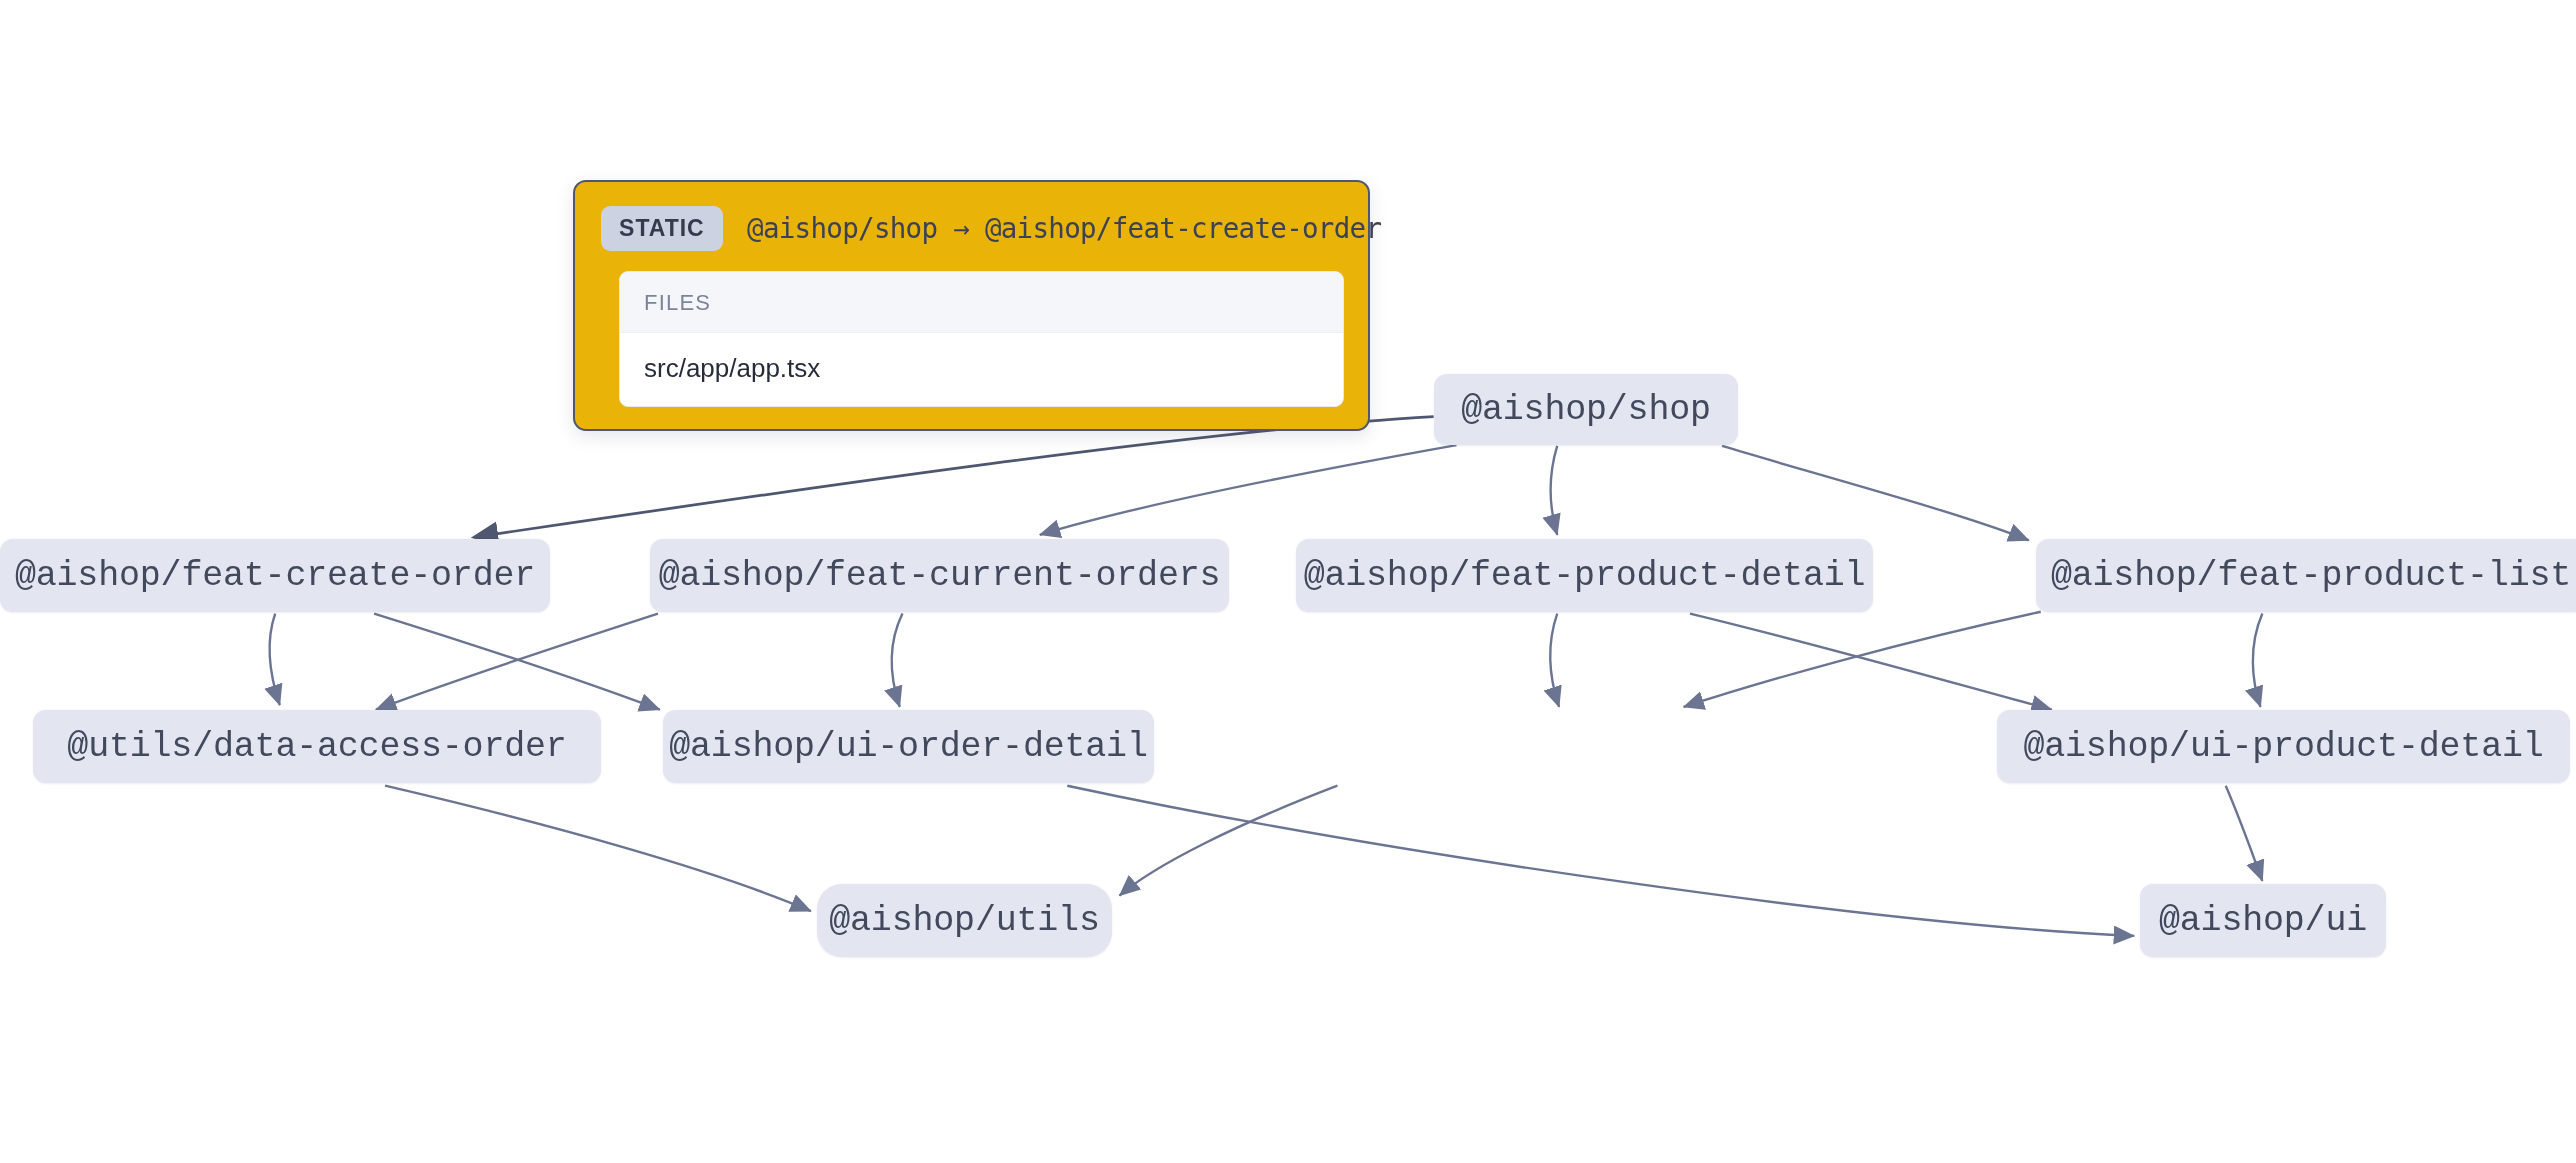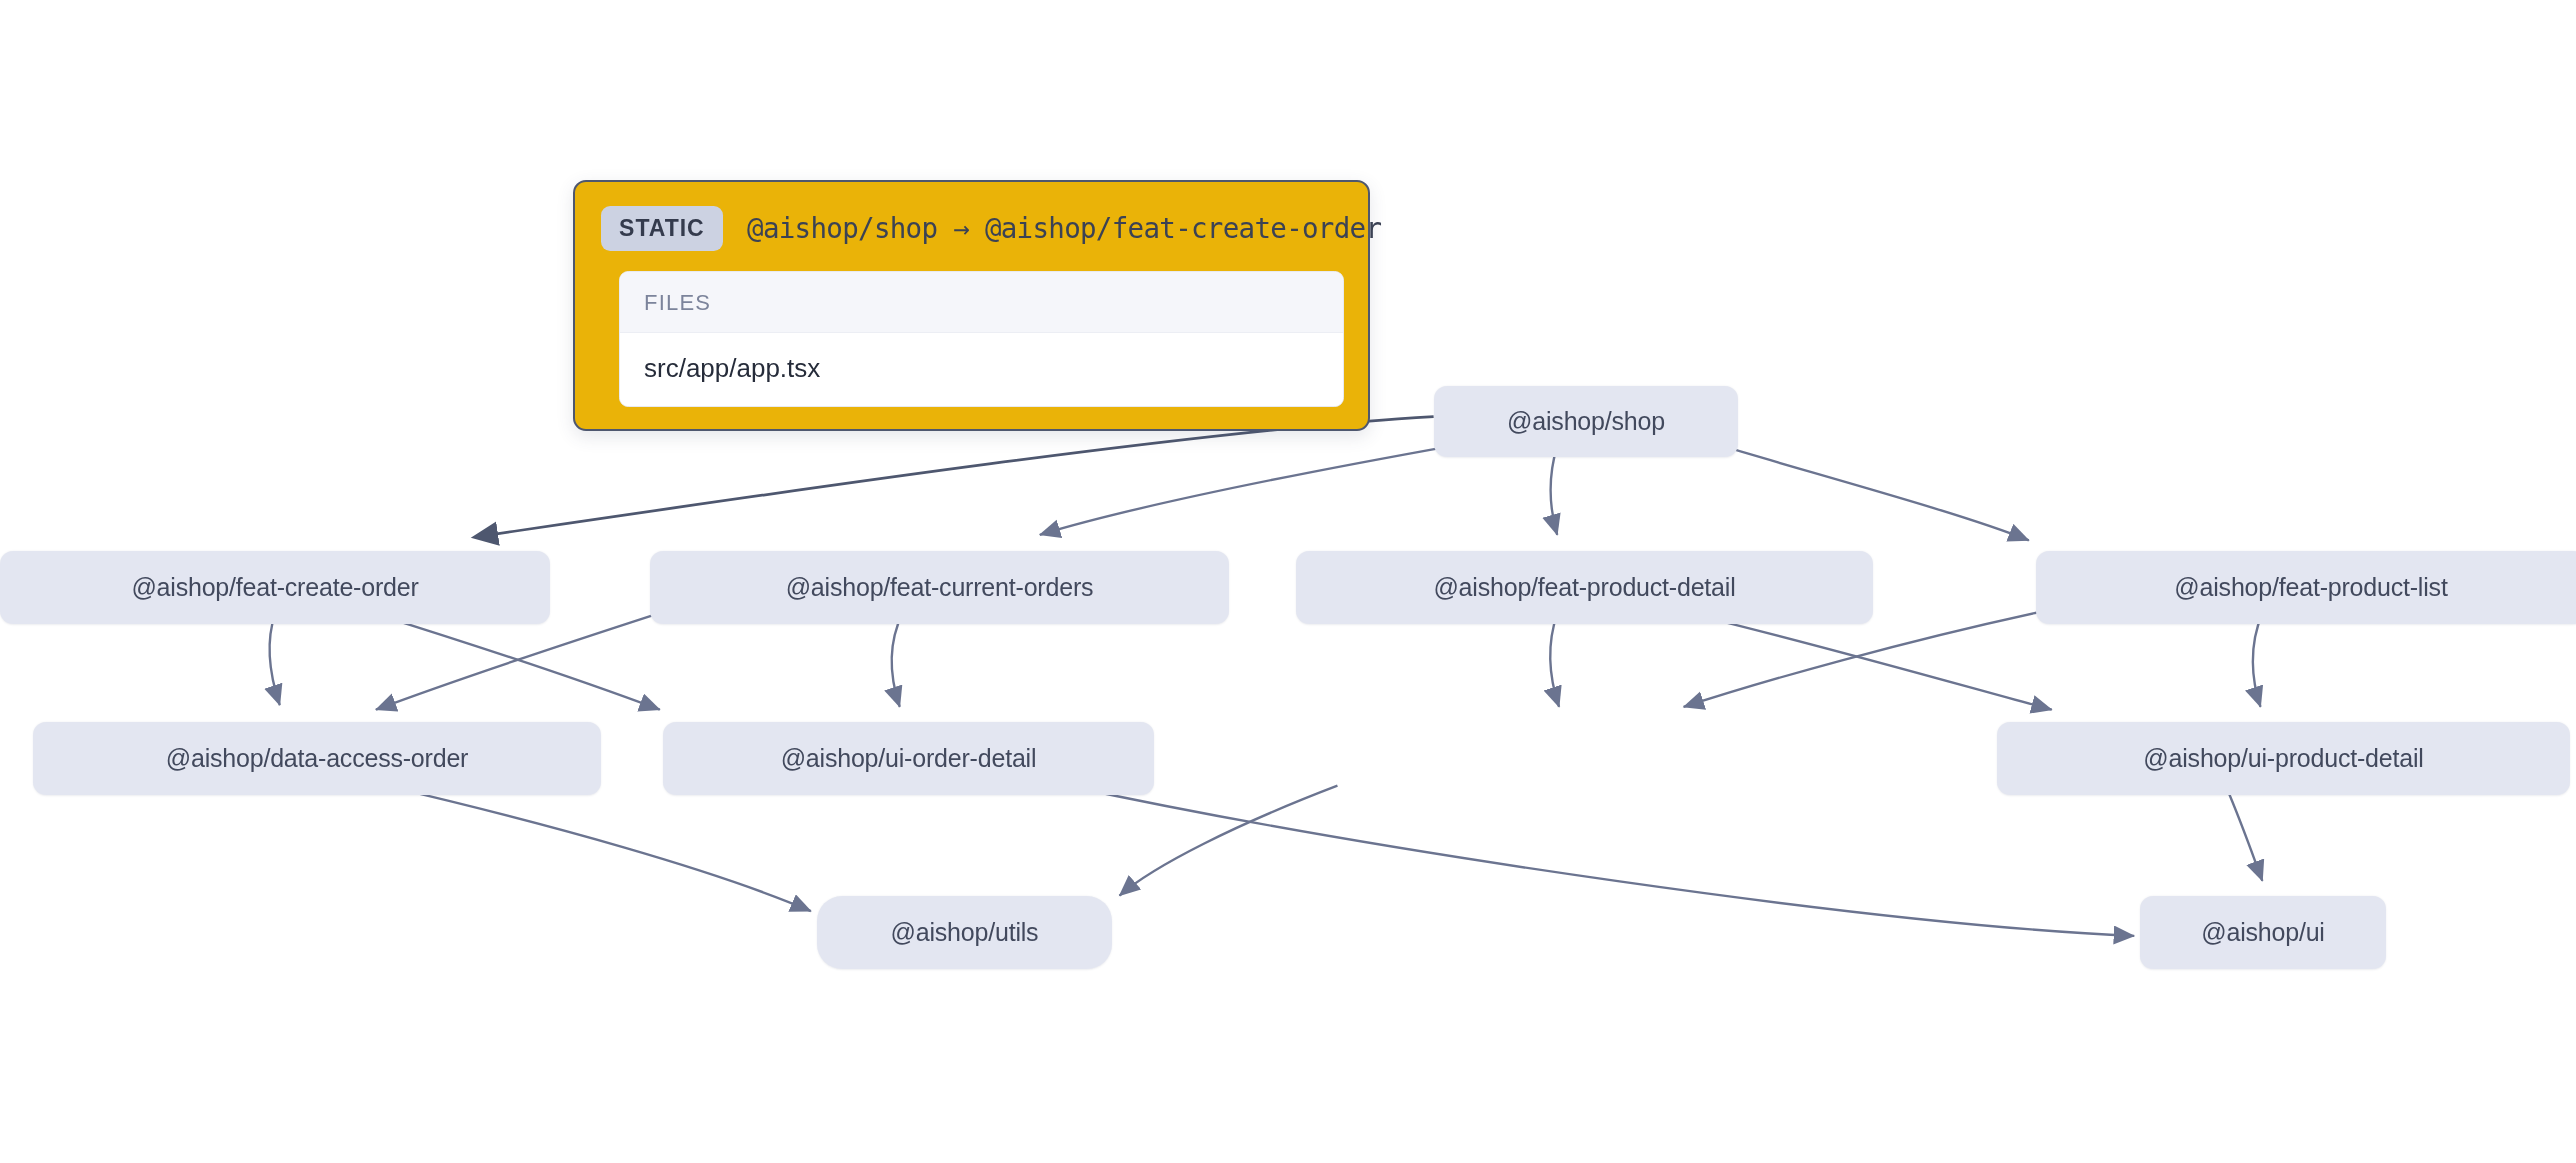--- a/index.html
+++ b/index.html
@@ -21,27 +21,26 @@
     pointer-events: none;
   }
   .gnode {
     position: absolute;
     display: flex;
     align-items: center;
     justify-content: center;
     background: #e3e6f1;
     color: #42495d;
     border-radius: 13px;
-    font-size: 25px;
-    font-family: Liberation Sans, sans-serif;
+    font-size: 35px;
+    font-family: Liberation Mono, monospace;
     letter-spacing: -0.2px;
     white-space: nowrap;
     box-shadow: 0 0.9px 1.8px rgba(70,80,110,0.10);
     cursor: pointer;
-    margin-top: 12px;
   }
   
   #popover {
     position: absolute;
     left: 573px; top: 180px;
     width: 797px;
     background: #eab308;
     border: 2.7px solid #4e576f;
     border-radius: 13px;
     box-shadow: 0 5.5px 16.5px rgba(60,70,100,0.13);
@@ -154,21 +153,21 @@
   <div class="gnode" style="left: 650px; top: 539px; width: 579px; height: 73px;">
       <span>@aishop/feat-current-orders</span>
     </div>
   <div class="gnode" style="left: 1296px; top: 539px; width: 577px; height: 73px;">
       <span>@aishop/feat-product-detail</span>
     </div>
   <div class="gnode" style="left: 2036px; top: 539px; width: 550px; height: 73px;">
       <span>@aishop/feat-product-list</span>
     </div>
   <div class="gnode" style="left: 33px; top: 710px; width: 568px; height: 73px;">
-      <span>@aishop/data-access-order</span>
+      <span>@utils/data-access-order</span>
     </div>
   <div class="gnode" style="left: 663px; top: 710px; width: 491px; height: 73px;">
       <span>@aishop/ui-order-detail</span>
     </div>
   <div class="gnode" style="left: 1997px; top: 710px; width: 573px; height: 73px;">
       <span>@aishop/ui-product-detail</span>
     </div>
   <div class="gnode" style="left: 817px; top: 884px; width: 295px; height: 73px; border-radius: 25px;">
       <span>@aishop/utils</span>
     </div>

